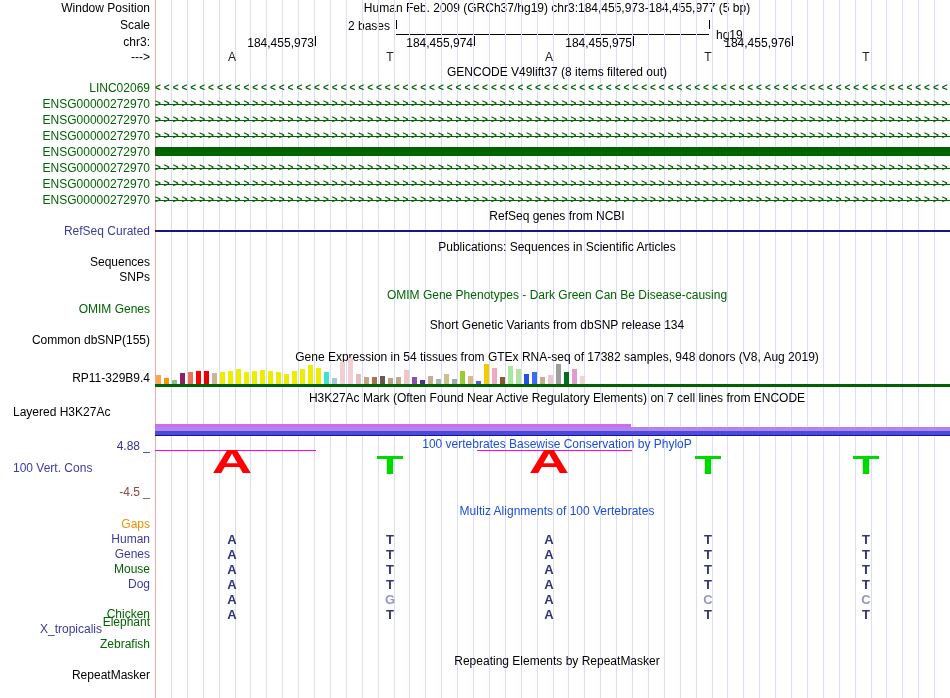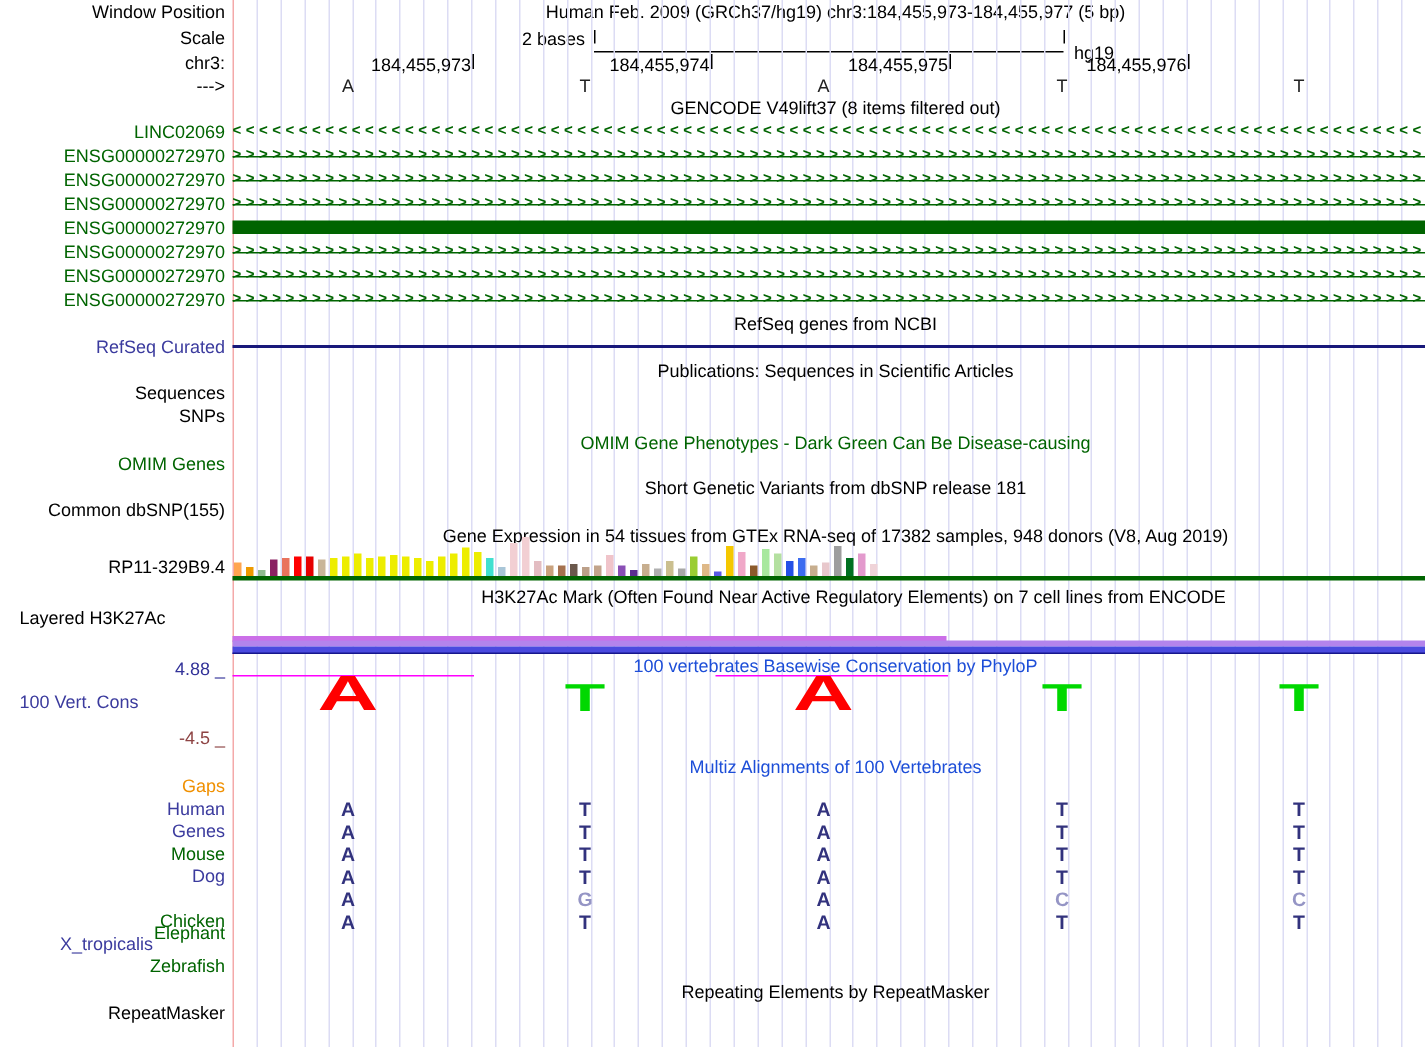--- a/index.html
+++ b/index.html
@@ -129,23 +129,23 @@
       <div class=" c-blue" style="position: absolute; top: 578px; right: 800px; text-align: right; white-space: nowrap; line-height: 13px;">Dog</div>
       <div class=" c-green" style="position: absolute; top: 593px; right: 800px; text-align: right; white-space: nowrap; line-height: 13px; margin-top: 23px;">Elephant</div>
       <div class=" c-green" style="position: absolute; top: 608px; right: 800px; text-align: right; white-space: nowrap; line-height: 13px;">Chicken</div>
       <div class=" c-blue" style="position: absolute; top: 623px; right: 848px; text-align: right; white-space: nowrap; line-height: 13px;">X_tropicalis</div>
       <div class=" c-green" style="position: absolute; top: 638px; right: 800px; text-align: right; white-space: nowrap; line-height: 13px;">Zebrafish</div>
       <div class=" c-black" style="position: absolute; top: 669px; right: 800px; text-align: right; white-space: nowrap; line-height: 13px;">RepeatMasker</div>
       <div class=" c-black" style="position: absolute; top: 66px; left: 557px; transform: translateX(-50%); white-space: nowrap; line-height: 13px;">GENCODE V49lift37 (8 items filtered out)</div>
       <div class=" c-black" style="position: absolute; top: 210px; left: 557px; transform: translateX(-50%); white-space: nowrap; line-height: 13px;">RefSeq genes from NCBI</div>
       <div class=" c-black" style="position: absolute; top: 241px; left: 557px; transform: translateX(-50%); white-space: nowrap; line-height: 13px;">Publications: Sequences in Scientific Articles</div>
       <div class=" c-green" style="position: absolute; top: 289px; left: 557px; transform: translateX(-50%); white-space: nowrap; line-height: 13px;">OMIM Gene Phenotypes - Dark Green Can Be Disease-causing</div>
-      <div class=" c-black" style="position: absolute; top: 319px; left: 557px; transform: translateX(-50%); white-space: nowrap; line-height: 13px;">Short Genetic Variants from dbSNP release 181</div>
+      <div class=" c-black" style="position: absolute; top: 319px; left: 557px; transform: translateX(-50%); white-space: nowrap; line-height: 13px;">Short Genetic Variants from dbSNP release 134</div>
       <div class=" c-black" style="position: absolute; top: 351px; left: 557px; transform: translateX(-50%); white-space: nowrap; line-height: 13px;">Gene Expression in 54 tissues from GTEx RNA-seq of 17382 samples, 948 donors (V8, Aug 2019)</div>
-      <div class=" c-black" style="position: absolute; top: 392px; left: 557px; transform: translateX(-50%); white-space: nowrap; line-height: 13px; margin-left: 12px;">H3K27Ac Mark (Often Found Near Active Regulatory Elements) on 7 cell lines from ENCODE</div>
+      <div class=" c-black" style="position: absolute; top: 392px; left: 557px; transform: translateX(-50%); white-space: nowrap; line-height: 13px;">H3K27Ac Mark (Often Found Near Active Regulatory Elements) on 7 cell lines from ENCODE</div>
       <div class=" c-titleblue" style="position: absolute; top: 438px; left: 557px; transform: translateX(-50%); white-space: nowrap; line-height: 13px;">100 vertebrates Basewise Conservation by PhyloP</div>
       <div class=" c-titleblue" style="position: absolute; top: 505px; left: 557px; transform: translateX(-50%); white-space: nowrap; line-height: 13px;">Multiz Alignments of 100 Vertebrates</div>
       <div class=" c-black" style="position: absolute; top: 655px; left: 557px; transform: translateX(-50%); white-space: nowrap; line-height: 13px;">Repeating Elements by RepeatMasker</div>
       <div class="chevrow" style="position: absolute; top: 83px; height: 10px; left: 155px; width: 795px;">&lt;&lt;&lt;&lt;&lt;&lt;&lt;&lt;&lt;&lt;&lt;&lt;&lt;&lt;&lt;&lt;&lt;&lt;&lt;&lt;&lt;&lt;&lt;&lt;&lt;&lt;&lt;&lt;&lt;&lt;&lt;&lt;&lt;&lt;&lt;&lt;&lt;&lt;&lt;&lt;&lt;&lt;&lt;&lt;&lt;&lt;&lt;&lt;&lt;&lt;&lt;&lt;&lt;&lt;&lt;&lt;&lt;&lt;&lt;&lt;&lt;&lt;&lt;&lt;&lt;&lt;&lt;&lt;&lt;&lt;&lt;&lt;&lt;&lt;&lt;&lt;&lt;&lt;&lt;&lt;&lt;&lt;&lt;&lt;&lt;&lt;&lt;&lt;&lt;&lt;&lt;&lt;&lt;&lt;&lt;</div>
       <div class="geneline" style="position: absolute; top: 104px;"></div>
       <div class="chevrow" style="position: absolute; top: 99px; height: 10px; left: 155px; width: 795px;">&gt;&gt;&gt;&gt;&gt;&gt;&gt;&gt;&gt;&gt;&gt;&gt;&gt;&gt;&gt;&gt;&gt;&gt;&gt;&gt;&gt;&gt;&gt;&gt;&gt;&gt;&gt;&gt;&gt;&gt;&gt;&gt;&gt;&gt;&gt;&gt;&gt;&gt;&gt;&gt;&gt;&gt;&gt;&gt;&gt;&gt;&gt;&gt;&gt;&gt;&gt;&gt;&gt;&gt;&gt;&gt;&gt;&gt;&gt;&gt;&gt;&gt;&gt;&gt;&gt;&gt;&gt;&gt;&gt;&gt;&gt;&gt;&gt;&gt;&gt;&gt;&gt;&gt;&gt;&gt;&gt;&gt;&gt;&gt;&gt;&gt;&gt;&gt;&gt;&gt;&gt;&gt;&gt;&gt;&gt;</div>
       <div class="geneline" style="position: absolute; top: 120px;"></div>
       <div class="chevrow" style="position: absolute; top: 115px; height: 10px; left: 155px; width: 795px;">&gt;&gt;&gt;&gt;&gt;&gt;&gt;&gt;&gt;&gt;&gt;&gt;&gt;&gt;&gt;&gt;&gt;&gt;&gt;&gt;&gt;&gt;&gt;&gt;&gt;&gt;&gt;&gt;&gt;&gt;&gt;&gt;&gt;&gt;&gt;&gt;&gt;&gt;&gt;&gt;&gt;&gt;&gt;&gt;&gt;&gt;&gt;&gt;&gt;&gt;&gt;&gt;&gt;&gt;&gt;&gt;&gt;&gt;&gt;&gt;&gt;&gt;&gt;&gt;&gt;&gt;&gt;&gt;&gt;&gt;&gt;&gt;&gt;&gt;&gt;&gt;&gt;&gt;&gt;&gt;&gt;&gt;&gt;&gt;&gt;&gt;&gt;&gt;&gt;&gt;&gt;&gt;&gt;&gt;&gt;</div>
       <div class="geneline" style="position: absolute; top: 136px;"></div>
       <div class="chevrow" style="position: absolute; top: 131px; height: 10px; left: 155px; width: 795px;">&gt;&gt;&gt;&gt;&gt;&gt;&gt;&gt;&gt;&gt;&gt;&gt;&gt;&gt;&gt;&gt;&gt;&gt;&gt;&gt;&gt;&gt;&gt;&gt;&gt;&gt;&gt;&gt;&gt;&gt;&gt;&gt;&gt;&gt;&gt;&gt;&gt;&gt;&gt;&gt;&gt;&gt;&gt;&gt;&gt;&gt;&gt;&gt;&gt;&gt;&gt;&gt;&gt;&gt;&gt;&gt;&gt;&gt;&gt;&gt;&gt;&gt;&gt;&gt;&gt;&gt;&gt;&gt;&gt;&gt;&gt;&gt;&gt;&gt;&gt;&gt;&gt;&gt;&gt;&gt;&gt;&gt;&gt;&gt;&gt;&gt;&gt;&gt;&gt;&gt;&gt;&gt;&gt;&gt;&gt;</div>

